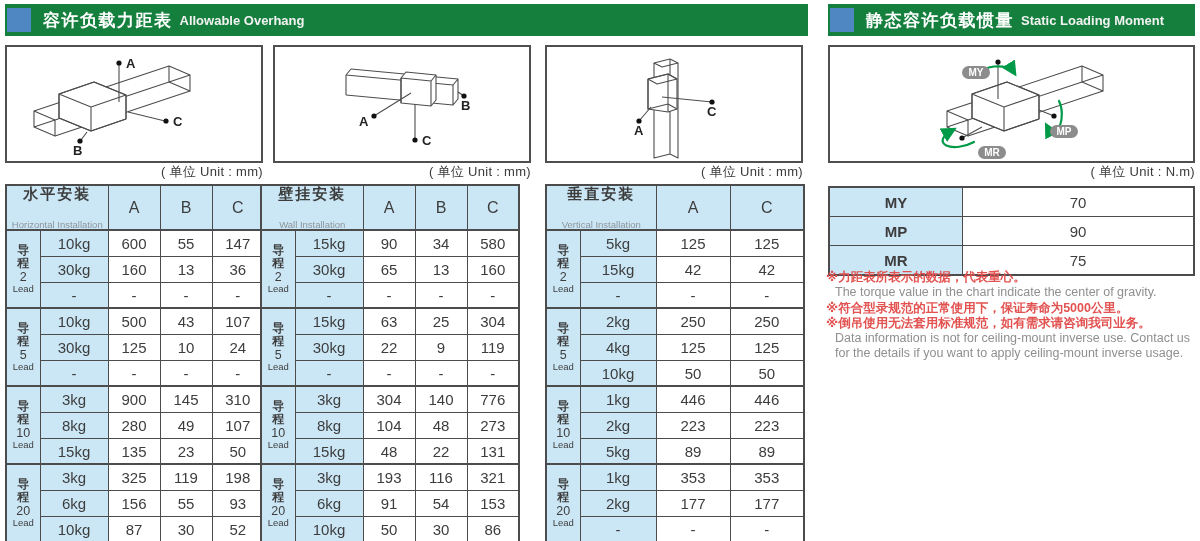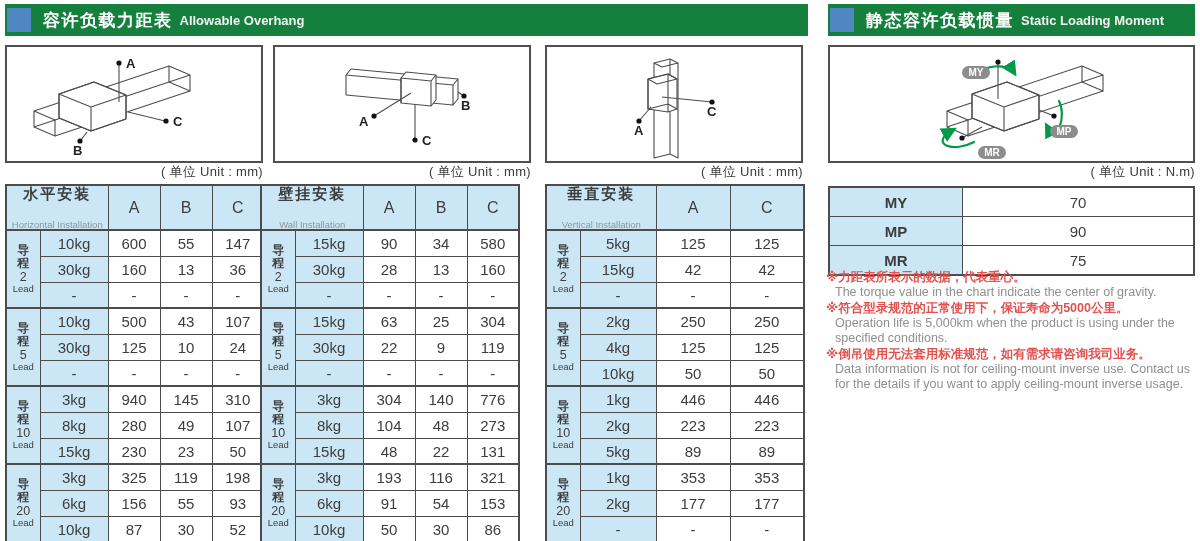--- a/index.html
+++ b/index.html
@@ -248,33 +248,33 @@
             <td class="val">-</td>
             <td class="val">-</td>
           </tr>
           <tr class="group-start">
             <td rowspan="3" class="lead">
               <div class="lead-cn"><span>导</span><br><span>程</span></div>
               <div class="lead-num">10</div>
               <div class="lead-en">Lead</div>
             </td>
             <td class="kg">3kg</td>
-            <td class="val">940</td>
+            <td class="val">900</td>
             <td class="val">145</td>
             <td class="val">310</td>
           </tr>
           <tr>
             <td class="kg">8kg</td>
             <td class="val">280</td>
             <td class="val">49</td>
             <td class="val">107</td>
           </tr>
           <tr>
             <td class="kg">15kg</td>
-            <td class="val">230</td>
+            <td class="val">135</td>
             <td class="val">23</td>
             <td class="val">50</td>
           </tr>
           <tr class="group-start">
             <td rowspan="3" class="lead">
               <div class="lead-cn"><span>导</span><br><span>程</span></div>
               <div class="lead-num">20</div>
               <div class="lead-en">Lead</div>
             </td>
             <td class="kg">3kg</td>
@@ -322,21 +322,21 @@
               <div class="lead-num">2</div>
               <div class="lead-en">Lead</div>
             </td>
             <td class="kg">15kg</td>
             <td class="val">90</td>
             <td class="val">34</td>
             <td class="val">580</td>
           </tr>
           <tr>
             <td class="kg">30kg</td>
-            <td class="val">28</td>
+            <td class="val">65</td>
             <td class="val">13</td>
             <td class="val">160</td>
           </tr>
           <tr>
             <td class="kg">-</td>
             <td class="val">-</td>
             <td class="val">-</td>
             <td class="val">-</td>
           </tr>
           <tr class="group-start">
@@ -531,21 +531,20 @@
       </table>
   </div>
 
   <div class="notes" id="notes">
       <div>
         <div class="note-cn">※力距表所表示的数据，代表重心。</div>
         <div class="note-en">The torque value in the chart indicate the center of gravity.</div>
       </div>
       <div>
         <div class="note-cn">※符合型录规范的正常使用下，保证寿命为5000公里。</div>
-        <div class="note-en">Operation life is 5,000km when the product is using under the specified conditions.</div>
       </div>
       <div>
         <div class="note-cn">※倒吊使用无法套用标准规范，如有需求请咨询我司业务。</div>
         <div class="note-en">Data information is not for ceiling-mount inverse use. Contact us for the details if you want to apply ceiling-mount inverse usage.</div>
       </div>
     </div>
 
 </div>
 
 </body></html>

